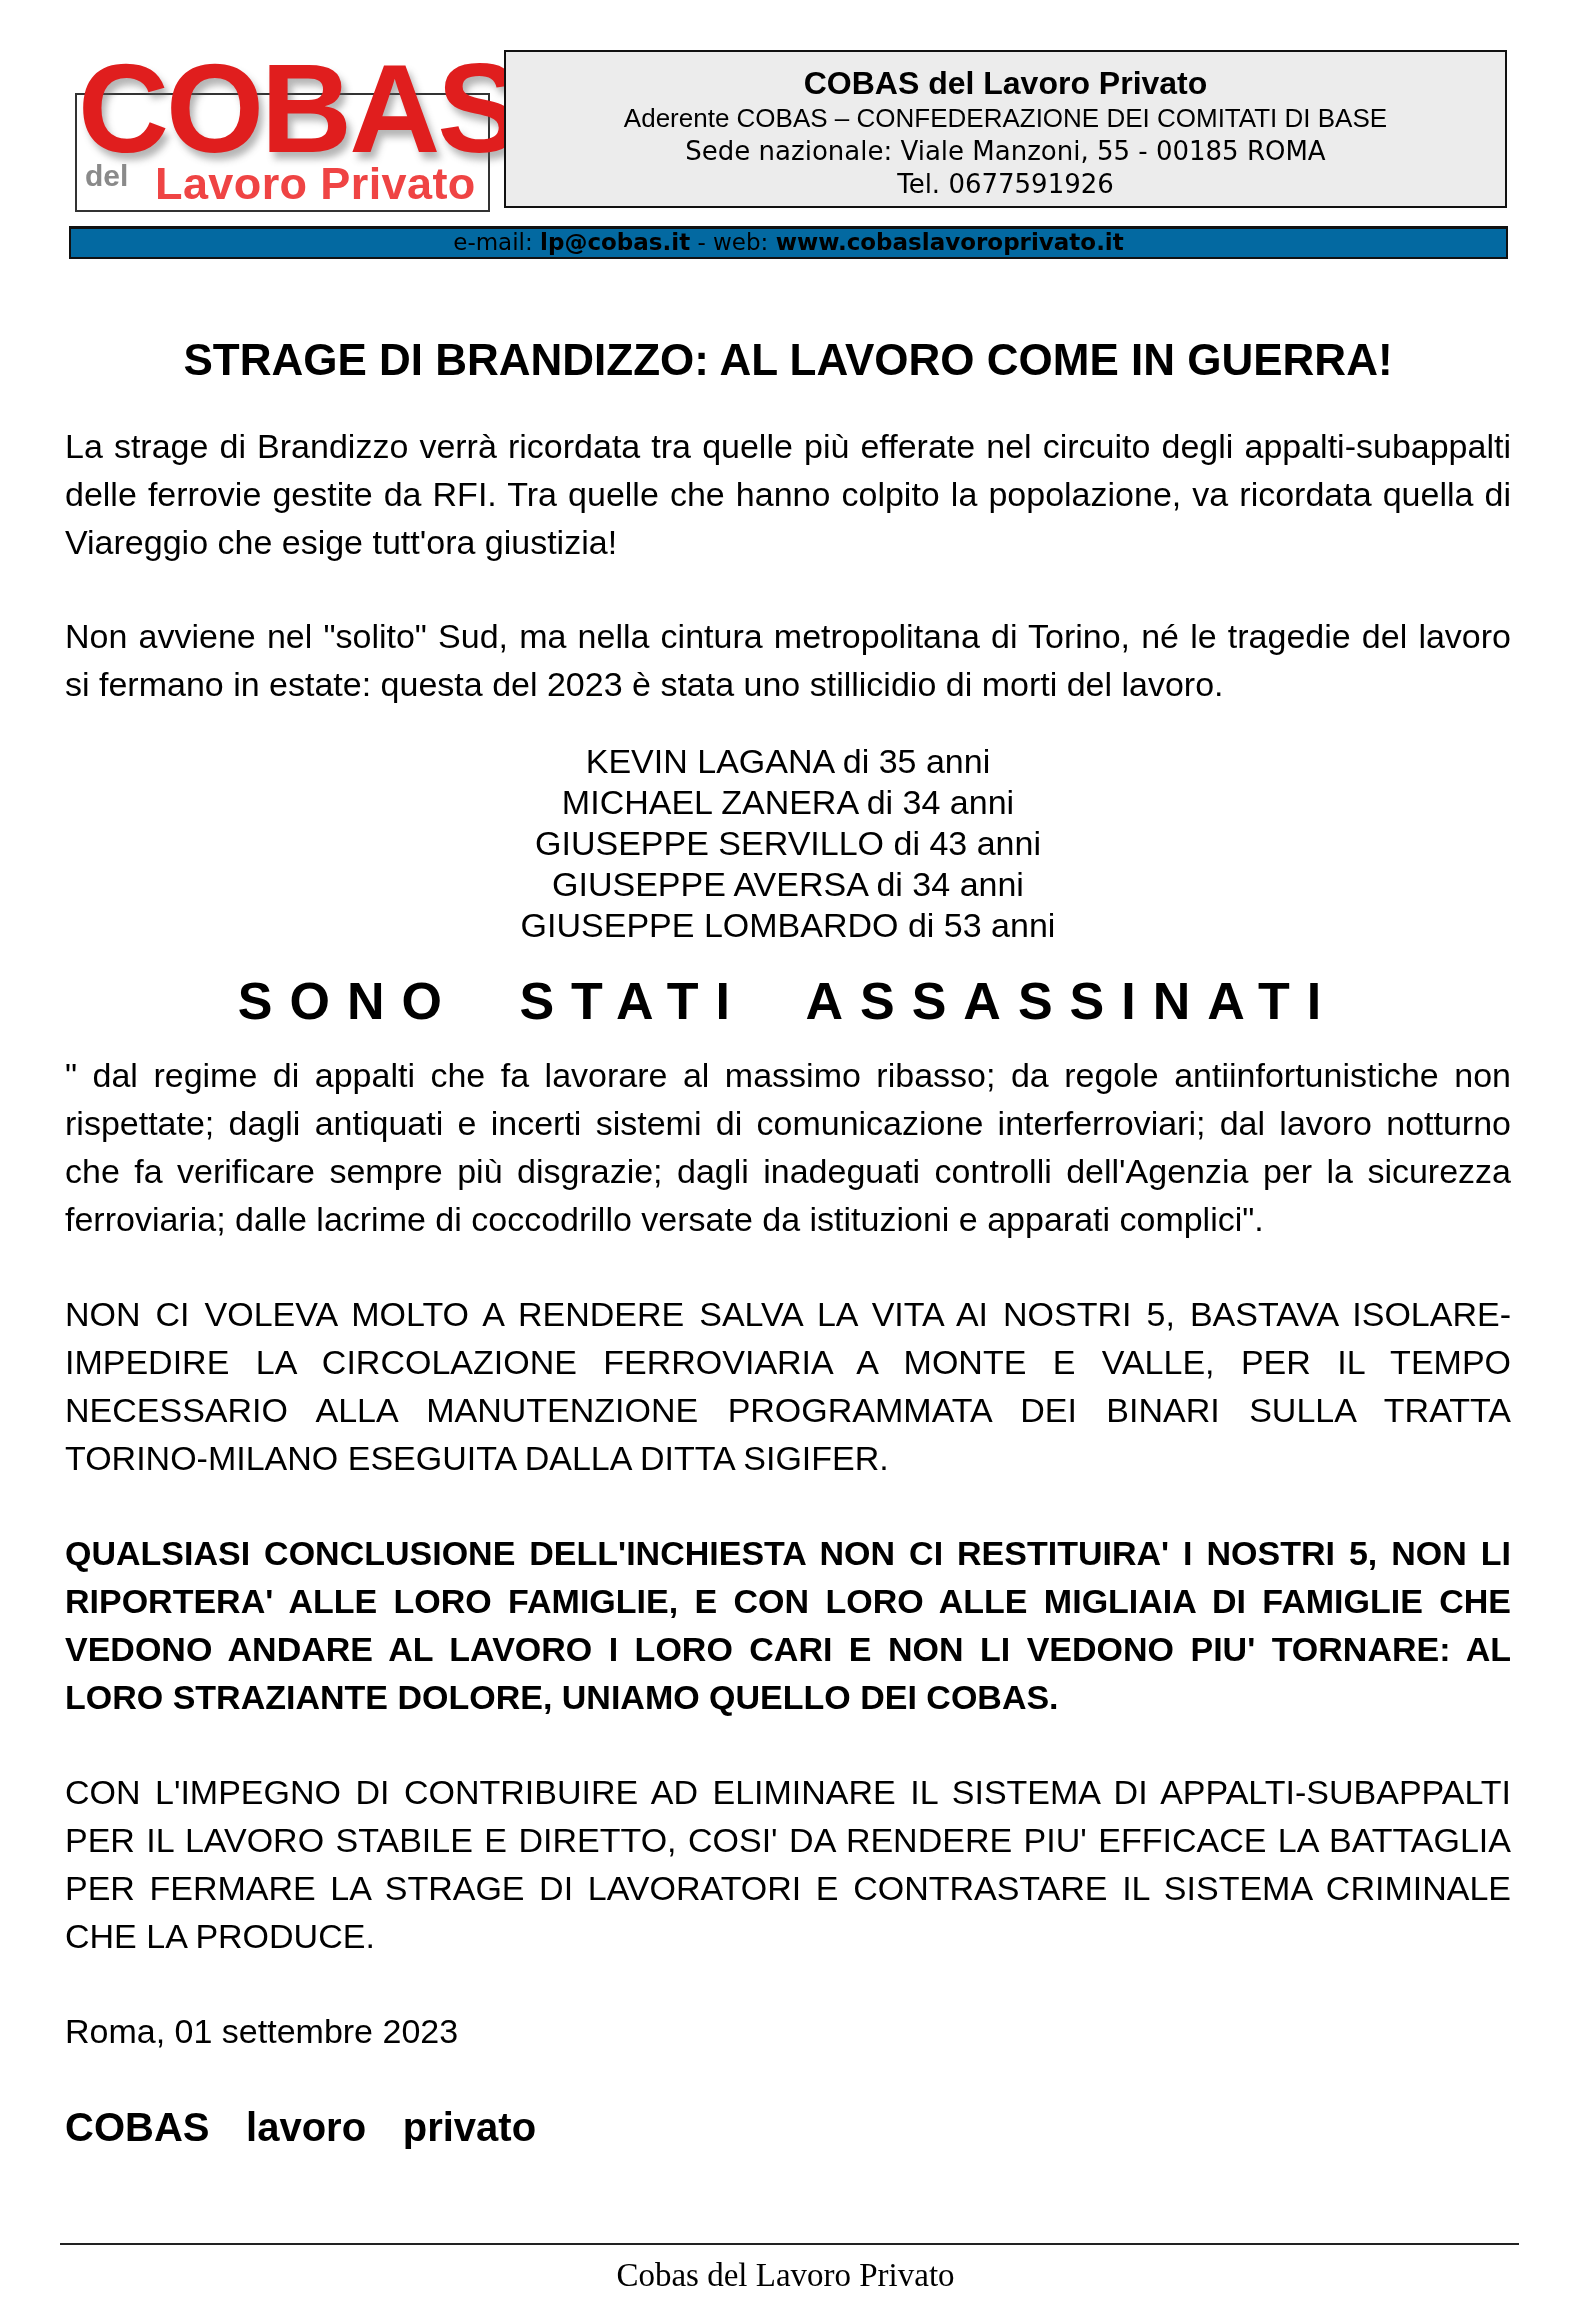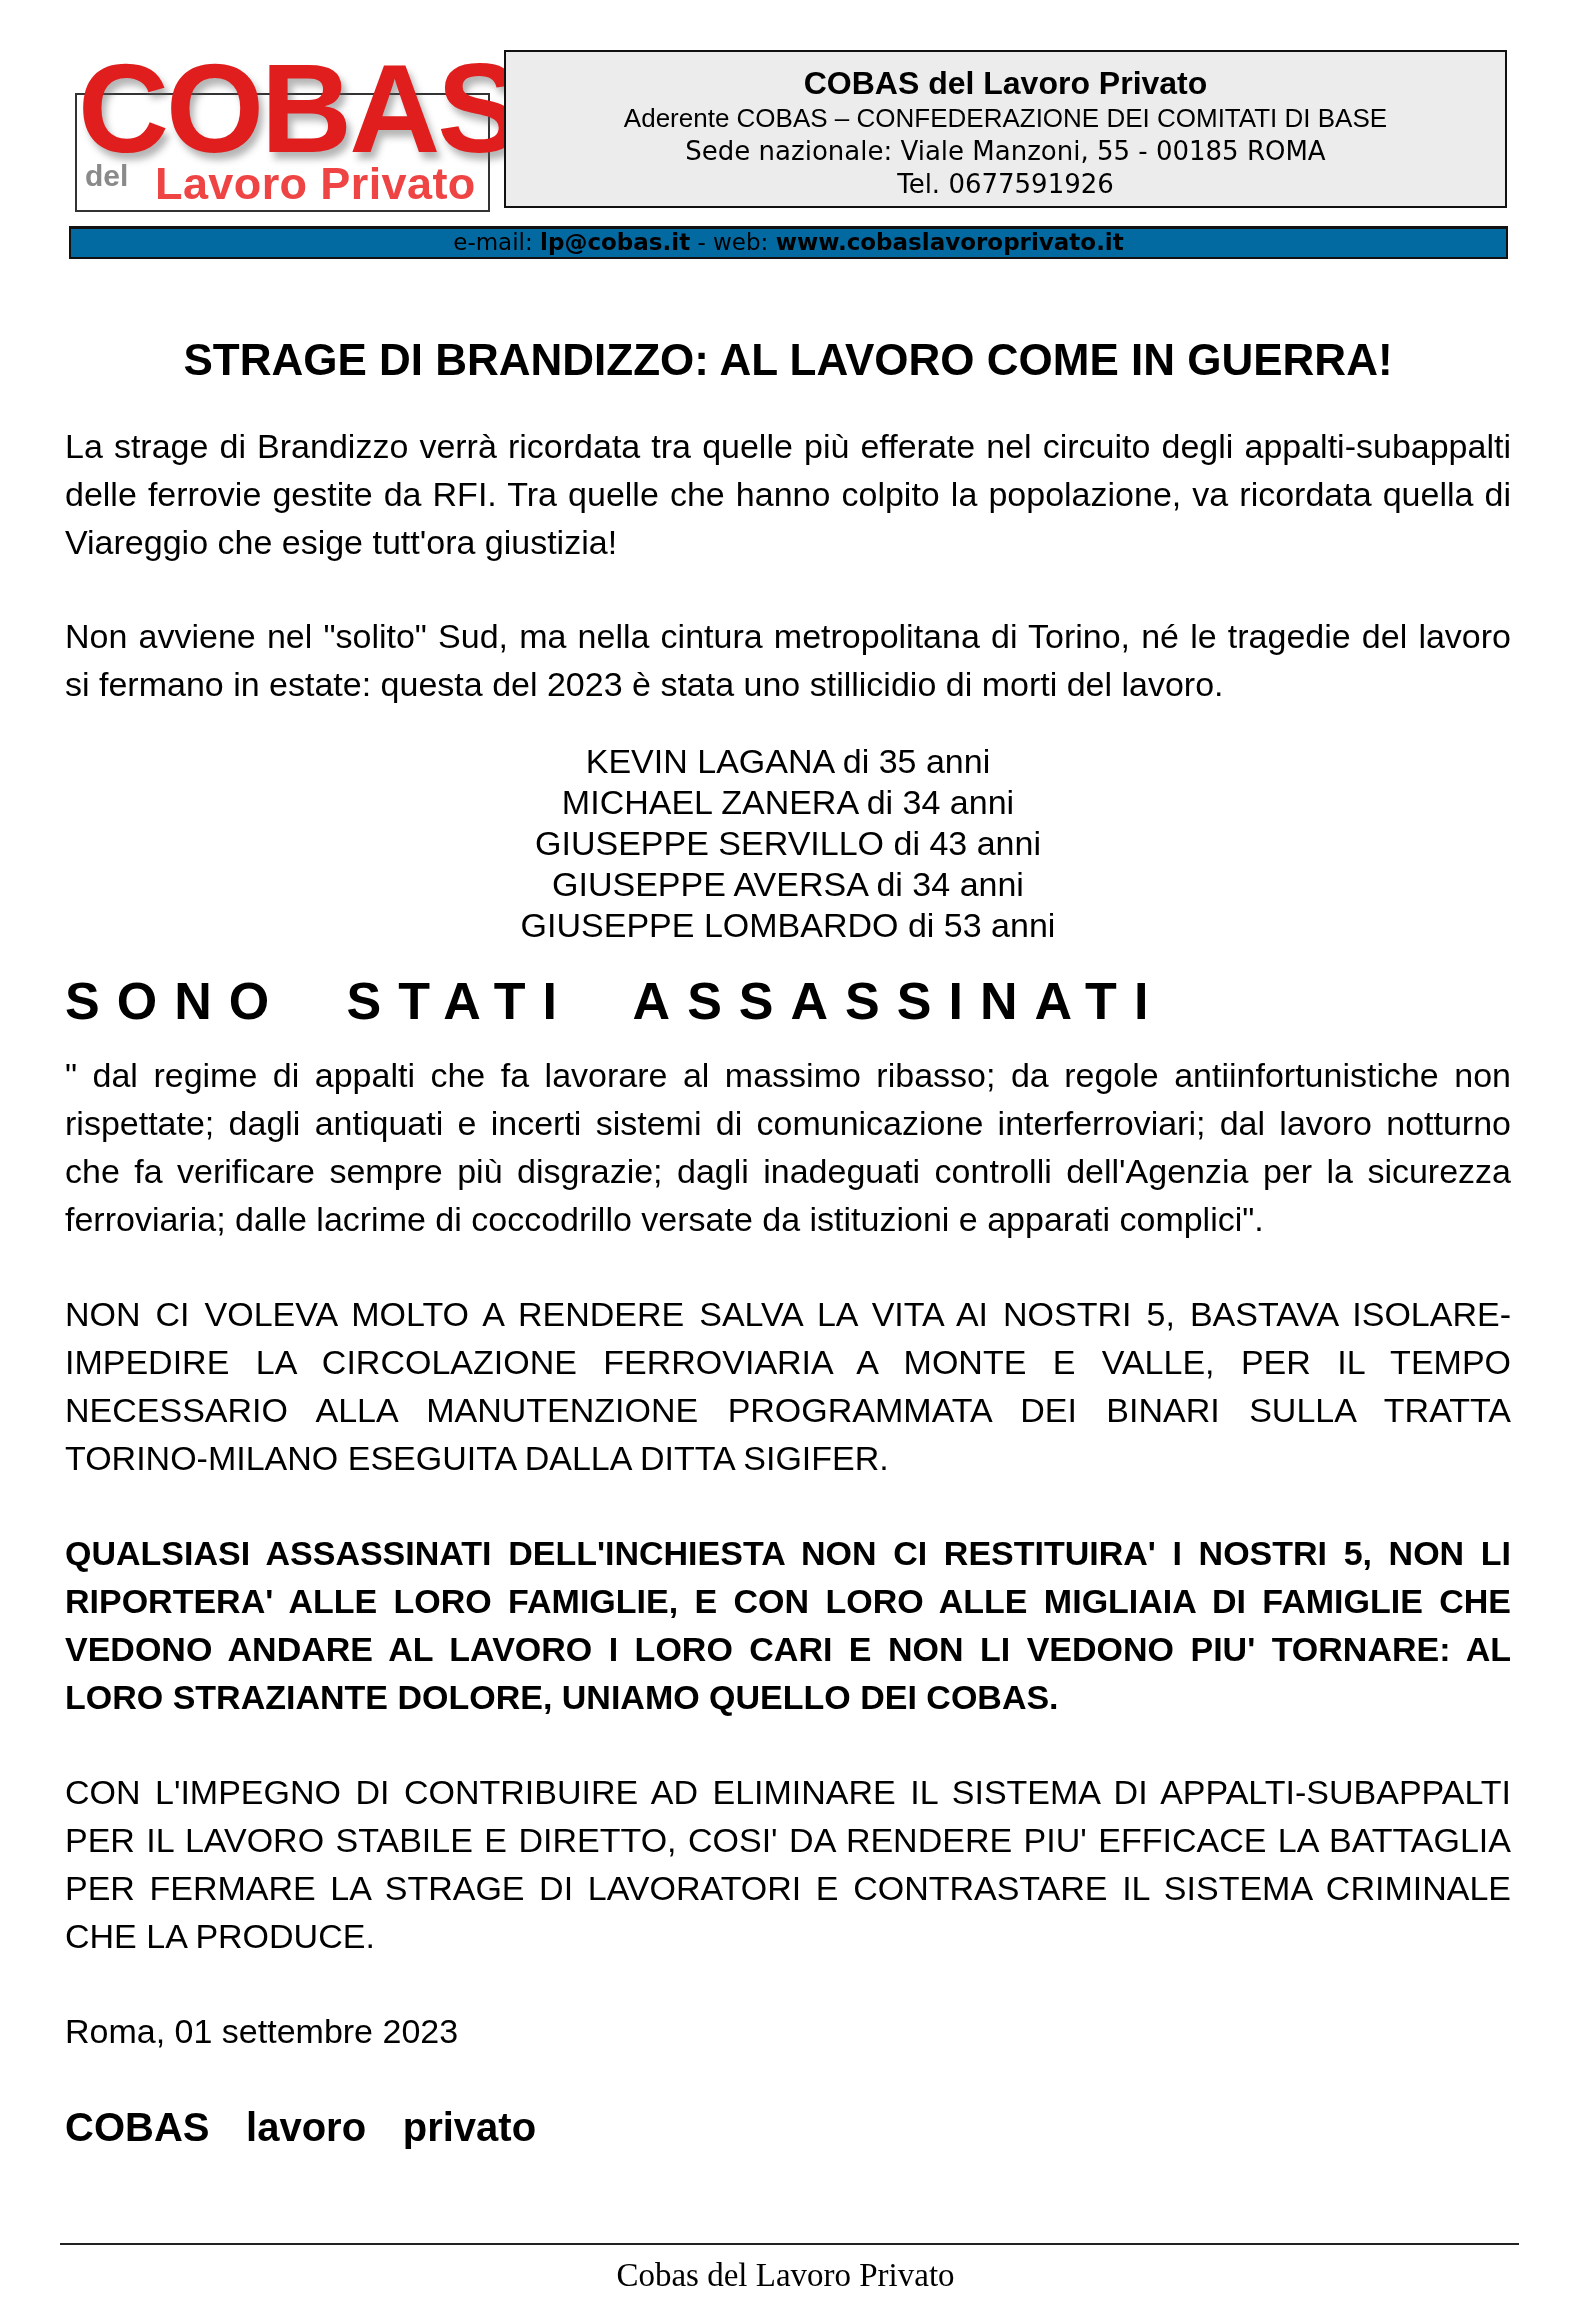--- a/index.html
+++ b/index.html
@@ -23,21 +23,21 @@
   .email-bar b { font-weight: bold; }
 
   
   .content { position: absolute; left: 65px; top: 327px; width: 1446px; }
   .title { text-align: center; font-weight: bold; font-size: 44px; line-height: 65px; margin: 0; }
   p { margin: 0; font-size: 34px; line-height: 48px; text-align: justify; }
   .p1 { margin-top: 30px; }
   .p2 { margin-top: 46px; }
   .victims { margin-top: 33px; text-align: center; font-size: 34px; line-height: 41px; }
   .victims div { text-align: center; }
-  .assassinati { margin-top: 16px; text-align: left; font-weight: bold; font-size: 52px; line-height: 79px; letter-spacing: 17px; word-spacing: 29px; }
+  .assassinati { margin-top: 16px; text-align: center; font-weight: bold; font-size: 52px; line-height: 79px; letter-spacing: 17px; word-spacing: 29px; }
   .p3 { margin-top: 10px; }
   .p4 { margin-top: 47px; }
   .p5 { margin-top: 47px; font-weight: bold; }
   .p6 { margin-top: 47px; }
   .date { margin-top: 47px; text-align: left; }
   .sign { margin-top: 47px; font-weight: bold; font-size: 40px; line-height: 50px; word-spacing: 7.2px; }
 
   .footer-rule { position: absolute; left: 60px; top: 2243px; width: 1459px; height: 0; border-top: 2.2px solid #222; }
   .footer-text { position: absolute; left: 0; top: 2255px; width: 1571px; text-align: center; font-family: "Liberation Serif", serif; font-size: 33px; line-height: 40px; }
 </style>
@@ -73,21 +73,21 @@
     <div>MICHAEL ZANERA di 34 anni</div>
     <div>GIUSEPPE SERVILLO di 43 anni</div>
     <div>GIUSEPPE AVERSA di 34 anni</div>
     <div>GIUSEPPE LOMBARDO di 53 anni</div>
   </div>
 
   <div class="assassinati">SONO STATI ASSASSINATI</div>
 
   <p class="p3">" dal regime di appalti che fa lavorare al massimo ribasso; da regole antiinfortunistiche non rispettate; dagli antiquati e incerti sistemi di comunicazione interferroviari; dal lavoro notturno che fa verificare sempre più disgrazie; dagli inadeguati controlli dell'Agenzia per la sicurezza ferroviaria; dalle lacrime di coccodrillo versate da istituzioni e apparati complici".</p>
   <p class="p4">NON CI VOLEVA MOLTO A RENDERE SALVA LA VITA AI NOSTRI 5, BASTAVA ISOLARE-IMPEDIRE LA CIRCOLAZIONE FERROVIARIA A MONTE E VALLE, PER IL TEMPO NECESSARIO ALLA MANUTENZIONE PROGRAMMATA DEI BINARI SULLA TRATTA TORINO-MILANO ESEGUITA DALLA DITTA SIGIFER.</p>
-  <p class="p5">QUALSIASI ASSASSINATI DELL'INCHIESTA NON CI RESTITUIRA' I NOSTRI 5, NON LI RIPORTERA' ALLE LORO FAMIGLIE, E CON LORO ALLE MIGLIAIA DI FAMIGLIE CHE VEDONO ANDARE AL LAVORO I LORO CARI E NON LI VEDONO PIU' TORNARE: AL LORO STRAZIANTE DOLORE, UNIAMO QUELLO DEI COBAS.</p>
+  <p class="p5">QUALSIASI CONCLUSIONE DELL'INCHIESTA NON CI RESTITUIRA' I NOSTRI 5, NON LI RIPORTERA' ALLE LORO FAMIGLIE, E CON LORO ALLE MIGLIAIA DI FAMIGLIE CHE VEDONO ANDARE AL LAVORO I LORO CARI E NON LI VEDONO PIU' TORNARE: AL LORO STRAZIANTE DOLORE, UNIAMO QUELLO DEI COBAS.</p>
   <p class="p6">CON L'IMPEGNO DI CONTRIBUIRE AD ELIMINARE IL SISTEMA DI APPALTI-SUBAPPALTI PER IL LAVORO STABILE E DIRETTO, COSI' DA RENDERE PIU' EFFICACE LA BATTAGLIA PER FERMARE LA STRAGE DI LAVORATORI E CONTRASTARE IL SISTEMA CRIMINALE CHE LA PRODUCE.</p>
 
   <p class="date">Roma, 01 settembre 2023</p>
   <p class="sign" style="white-space: pre;">COBAS  lavoro  privato</p>
 </div>
 
 <div class="footer-rule"></div>
 <div class="footer-text">Cobas del Lavoro Privato</div>
 
 

